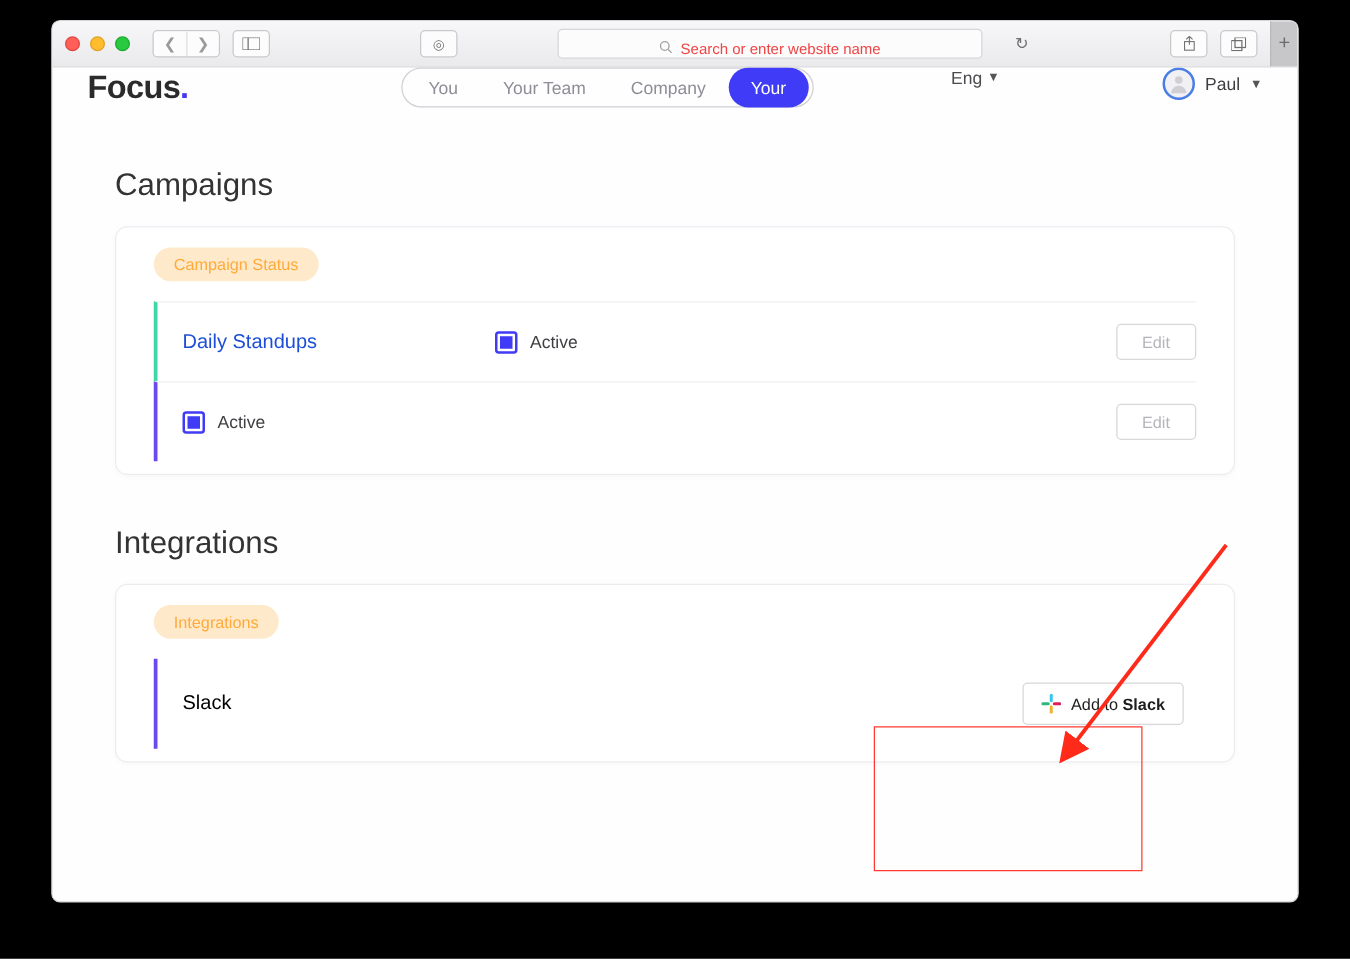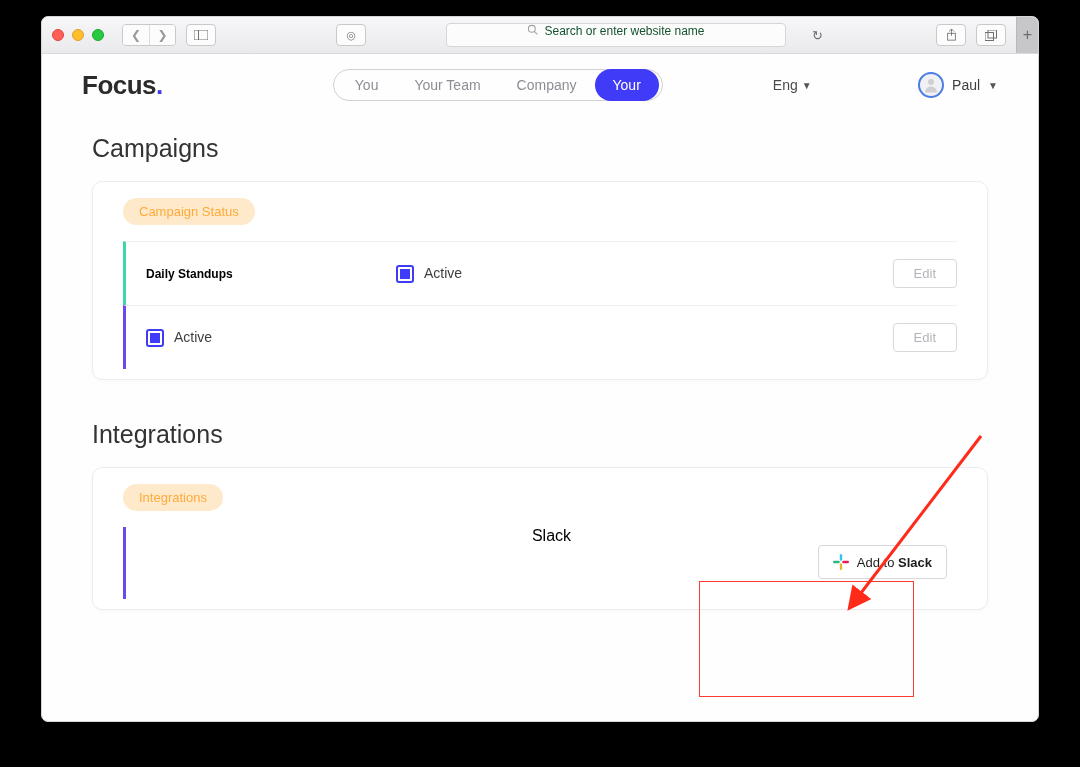--- a/index.html
+++ b/index.html
@@ -11,27 +11,27 @@
   .chrome { height: 37px; background: linear-gradient(#f7f7f9,#eaeaec); border-bottom: 1px solid #d9d9db; display: flex; align-items: center; padding: 0 10px; gap: 10px; position: relative; }
   .traffic { display: flex; gap: 8px; margin-right: 8px; }
   .dot { width: 12px; height: 12px; border-radius: 50%; }
   .dot.red { background: #ff5f57; border: 1px solid #e24640; }
   .dot.yellow { background: #ffbd2e; border: 1px solid #e1a126; }
   .dot.green { background: #28c940; border: 1px solid #1aab2b; }
   .navbtns { display: flex; border: 1px solid #c9c9cc; border-radius: 4px; overflow: hidden; height: 22px; }
   .navbtns button { width: 26px; background: #fcfcfd; border: none; color: #9a9a9d; font-size: 12px; cursor: default; }
   .navbtns button + button { border-left: 1px solid #dedee1; }
   .iconbtn { width: 30px; height: 22px; border: 1px solid #c9c9cc; border-radius: 4px; background: #fcfcfd; color: #707073; display:flex; align-items:center; justify-content:center; font-size:11px; cursor:default;}
-  .addr { flex: 0 0 340px; margin: 0 auto; height: 24px; border: 1px solid #d6d6d9; border-radius: 4px; background: #fcfcfd; display: flex; align-items: flex-start; justify-content: center; color: #14532d; font-size: 12px; gap:6px;}
+  .addr { flex: 0 0 340px; margin: 0 auto; height: 24px; border: 1px solid #d6d6d9; border-radius: 4px; background: #fcfcfd; display: flex; align-items: flex-end; justify-content: center; color: #ef4444; font-size: 12px; gap:6px;}
   .reload { position: absolute; right: 215px; top: 50%; transform: translateY(-50%); color:#6f6f72; font-size:13px; }
   .chrome-right { margin-left: auto; display: flex; gap: 10px; align-items: center; }
   .plus-tab { width: 22px; height: 36px; background: #c7c7c9; color:#6c6c6f; display:flex; align-items:center; justify-content:center; border-left:1px solid #b9b9bb; font-size:16px; margin-right:-10px;}
 
   
-  .app-header { height: 62px; display: flex; align-items: center; padding: 0 40px; }
+  .app-header { height: 62px; display: flex; align-items: flex-start; padding: 0 28px; }
   .logo { font-weight: 900; font-size: 26px; letter-spacing: -0.5px; color:#2b2b2b; }
   .logo .dotp { color:#4338ee; }
   .pill-nav { margin-left: 170px; display: flex; align-items: center; border: 1px solid #d0d0d5; border-radius: 999px; height: 32px; padding: 3px; gap: 0; }
   .pill-nav a { padding: 8px 18px; color: #8d8d96; font-size: 14px; text-decoration: none; border-radius: 999px; cursor:pointer; }
   .pill-nav a.active { background: #403bf6; color: #fff; }
   .lang { margin-left: 110px; color:#4b4b4f; font-size:14px; display:flex; align-items:center; gap:4px; cursor:pointer;}
   .user { margin-left: auto; display:flex; align-items:center; gap:8px; color:#3e3e42; font-size:14px; cursor:pointer;}
   .avatar { width: 26px; height: 26px; border-radius: 50%; border: 2px solid #4b7de6; background:#f1f1f3; display:flex; align-items:center; justify-content:center; overflow:hidden;}
   .avatar svg { width: 18px; height:18px; fill:#cfcfd4; }
 
@@ -40,35 +40,35 @@
   .sidebar { width: 230px; padding: 30px 22px; }
   .sidebar-item { padding: 6px 18px; border-radius: 18px; color: #4b4b4f; font-size: 14px; margin-bottom: 4px; cursor:pointer; display:inline-block; min-width:130px;}
   .sidebar-item.active { background: #4139f5; color:#fff; }
   .main { flex:1; padding: 18px 50px 30px 50px; overflow:auto; }
   .section-title { font-size: 25px; font-weight: 500; color:#333; margin-bottom: 18px; }
   .card { background:#fff; border:1px solid #ededf1; border-radius:10px; padding: 16px 30px 10px 30px; box-shadow: 0 1px 4px rgba(0,0,0,0.03); margin-bottom: 40px;}
   .badge { display:inline-block; background:#feeacb; color:#ffaa3a; font-size:13px; padding:6px 16px; border-radius: 999px; margin-bottom: 16px; }
   .row { display:flex; align-items:center; height: 64px; border-top:1px solid #f0f0f3; border-left: 3px solid transparent; padding: 0 0 0 20px; }
   .row.green { border-left-color:#3fd6aa; }
   .row.purple { border-left-color:#6a49ef; }
-  .row .name { font-size:12px; color:#000000; flex:0 0 250px;font-weight:bold; }
+  .row .name { font-size:16px; color:#1d4ed8; flex:0 0 250px; }
   .status { display:flex; align-items:flex-start; gap:10px; font-size:14px; color:#3f3f43; flex: 0 0 120px;}
   .chk { width:18px; height:18px; border:2px solid #403bf6; border-radius:3px; display:flex; align-items:center; justify-content:center;}
   .chk .inner { width:10px; height:10px; background:#403bf6; }
   .edit-btn { margin-left:auto; margin-right: 0; border:1px solid #d7d7dc; background:#fff; color:#b4b4bb; padding:6px 20px; border-radius:4px; font-size:13px; cursor:pointer;}
   .slack-btn { margin-left:auto; margin-right: 10px; border:1px solid #d7d7dc; background:#fff; padding:8px 14px; border-radius:4px; font-size:13px; font-weight:600; display:flex; align-items:center; gap:8px; cursor:pointer; color:#1d1d1d;}
   .slack-btn .thin { font-weight:400; }
   .slack-icon { width:16px; height:16px; }
 
   
   .highlight-box { position:absolute; border:1px solid #ff3b30; pointer-events:none; left: 658px; top:565px; width:215px; height:116px; }
   .arrow-svg { position:absolute; left: 780px; top: 410px; width: 180px; height: 210px; pointer-events:none; }
 
   .section2 { margin-top: 8px; }
-  .integ-row { display:flex; align-items:center; height: 72px; border-left: 3px solid #6a49ef; padding-left:20px;flex-direction:column; }
+  .integ-row { display:flex; align-items:center; height: 72px; border-left: 3px solid #6a49ef; padding-left:20px; }
   .caret { font-size:10px; color:#555; }
 </style>
 </head>
 <body>
 
 <div class="frame">
   <div class="window">
 
     <div class="chrome">
       <div class="traffic">

